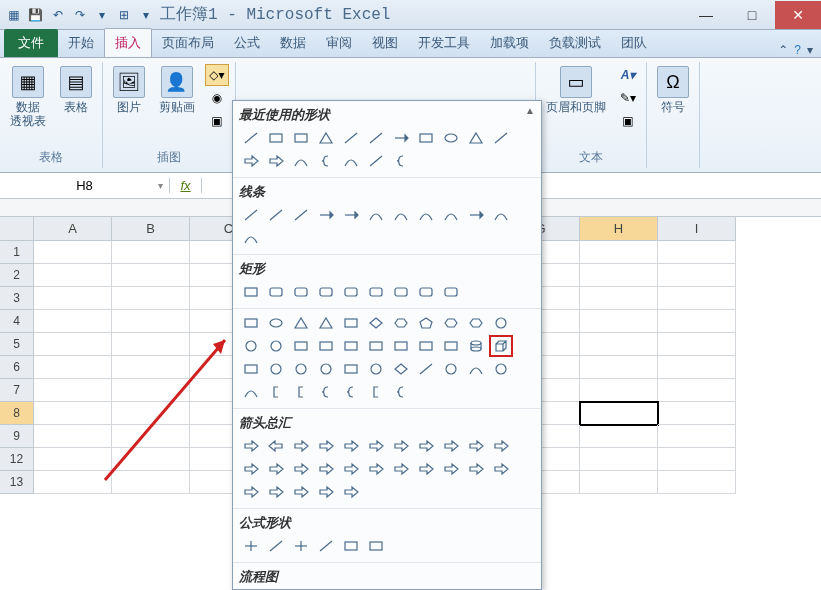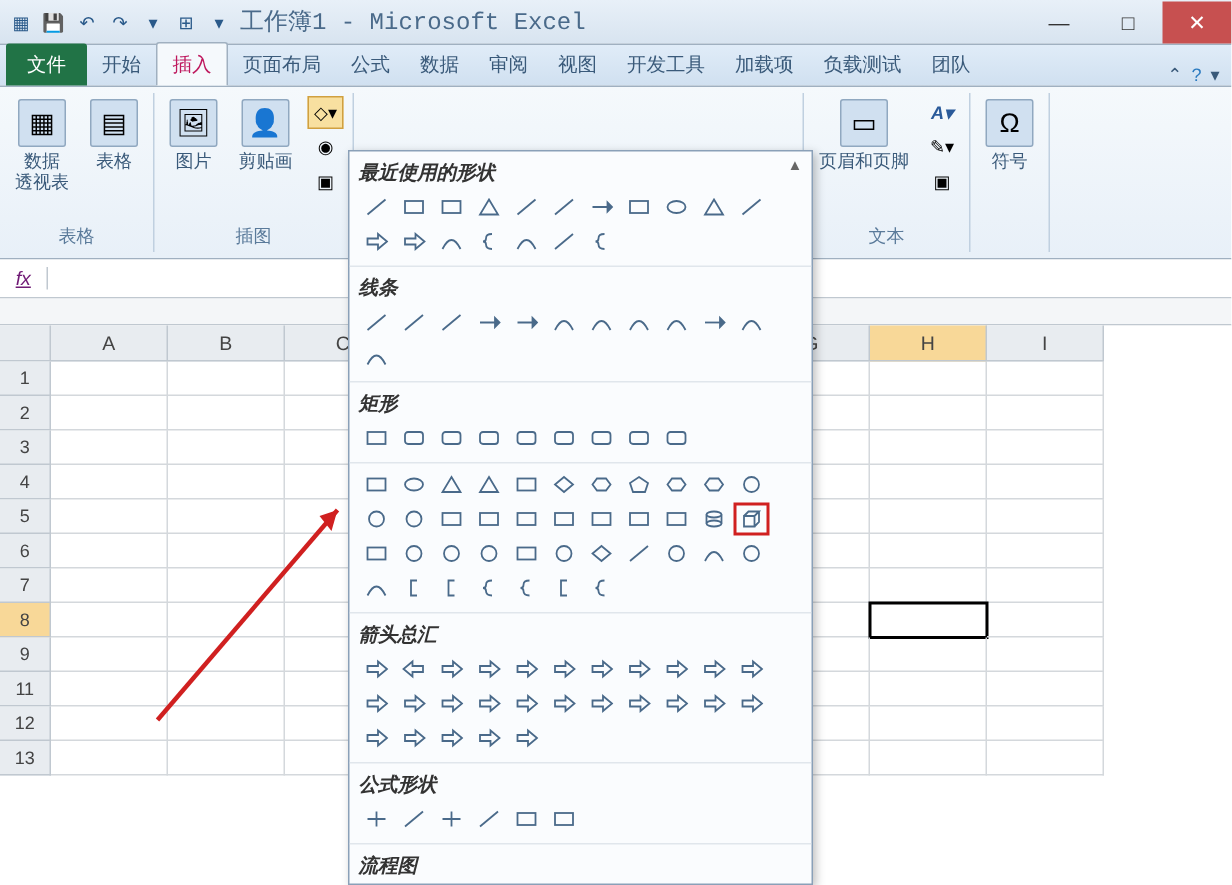--- a/index.html
+++ b/index.html
@@ -29,21 +29,21 @@
 .big-btn { display: flex; flex-direction: column; align-items: center; gap: 2px; padding: 2px 4px; }
 .big-btn .ico { width: 32px; height: 32px; background: #d0e0f0; border: 1px solid #90a8c0; border-radius: 2px; display: flex; align-items: center; justify-content: center; font-size: 18px; }
 .big-btn .lbl { font-size: 12px; color: #3a5a7a; text-align: center; line-height: 14px; }
 .small-btn-col { display: flex; flex-direction: column; gap: 1px; }
 .small-btn { width: 24px; height: 22px; display: flex; align-items: center; justify-content: center; font-size: 12px; border: 1px solid transparent; }
 
 
 .formula-row { height: 26px; border-bottom: 1px solid #c0c8d0; display: flex; align-items: center; background: #fff; }
 .name-box { width: 170px; border-right: 1px solid #c0c8d0; padding: 0 8px; font-size: 13px; text-align: center; position: relative; display: flex; align-items: center; justify-content: center; }
 .name-box::after { content: "▾"; position: absolute; right: 6px; font-size: 10px; color: #888; }
-.fx-btn { width: 32px; text-align: center; color: #701a75; font-style: italic; font-size: 13px; border-right: 1px solid #c0c8d0; text-decoration: underline; }
+.fx-btn { width: 32px; text-align: center; color: #4d7c0f; font-style: italic; font-size: 13px; border-right: 1px solid #c0c8d0; text-decoration: underline; }
 .formula-input { flex: 1; padding: 0 6px; font-size: 13px; }
 
 
 .grid-wrap { position: relative; background: #fff; }
 .col-headers { display: flex; height: 24px; }
 .corner { width: 34px; background: #e8ecf0; border-right: 1px solid #c0c8d0; border-bottom: 1px solid #c0c8d0; }
 .ch { width: 78px; background: #e8ecf0; border-right: 1px solid #c0c8d0; border-bottom: 1px solid #c0c8d0; text-align: center; font-size: 13px; color: #444; line-height: 24px; }
 .ch.sel { background: #f8d898; }
 .row { display: flex; height: 23px; }
 .rh { width: 34px; background: #e8ecf0; border-right: 1px solid #c0c8d0; border-bottom: 1px solid #c0c8d0; text-align: center; font-size: 12px; color: #444; line-height: 23px; }
@@ -165,20 +165,21 @@
       <div class="big-btn">
         <div class="ico">Ω</div>
         <div class="lbl">符号</div>
       </div>
     </div>
     <div class="group-label"></div>
   </div>
 </div>
 
 <div class="formula-row">
+  <div class="name-box">H8</div>
   <div class="fx-btn">fx</div>
   <div class="formula-input"></div>
 </div>
 
 <div style="height:18px;border-bottom:1px solid #c0c8d0;background:#f4f6f8"></div>
 
 <div class="grid-wrap">
   <div class="col-headers">
     <div class="corner"></div>
   <div class="ch">A</div>
@@ -293,32 +294,20 @@
       <div class="cell"></div>
       <div class="cell"></div>
       <div class="cell"></div>
       <div class="cell"></div>
       <div class="cell"></div>
       <div class="cell"></div>
       <div class="cell"></div>
       <div class="cell"></div>
     </div>
     <div class="row">
-      <div class="rh">11</div>
-      <div class="cell"></div>
-      <div class="cell"></div>
-      <div class="cell"></div>
-      <div class="cell"></div>
-      <div class="cell"></div>
-      <div class="cell"></div>
-      <div class="cell"></div>
-      <div class="cell"></div>
-      <div class="cell"></div>
-    </div>
-    <div class="row">
       <div class="rh">12</div>
       <div class="cell"></div>
       <div class="cell"></div>
       <div class="cell"></div>
       <div class="cell"></div>
       <div class="cell"></div>
       <div class="cell"></div>
       <div class="cell"></div>
       <div class="cell"></div>
       <div class="cell"></div>

